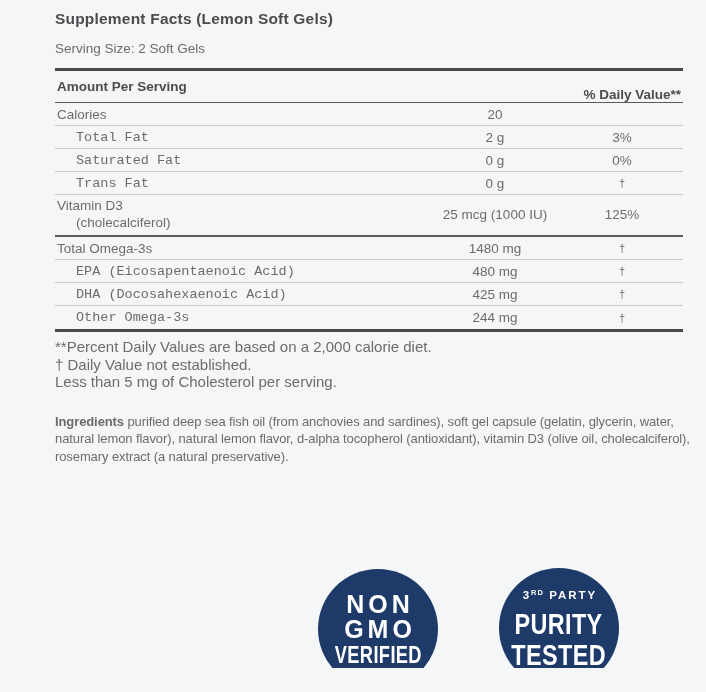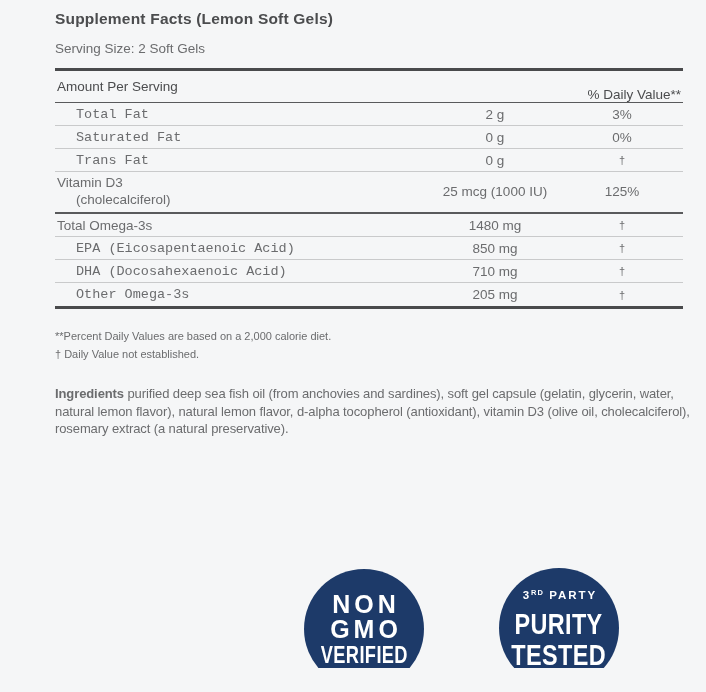--- a/index.html
+++ b/index.html
@@ -39,52 +39,52 @@
   .t-row{
     display:grid;
     grid-template-columns:1fr 132px 122px;
     align-items:center;
     min-height:23px;
     border-bottom:1px solid var(--rule-light);
   }
   .t-row.header{
     min-height:25px;
     border-bottom:1.5px solid var(--rule-mid);
-    color:var(--heading);font-weight:normal;
+    color:var(--heading);font-weight:bold;
   }
   .t-row.section-end{border-bottom:2px solid var(--rule-mid);}
   .t-row.last{border-bottom:none;}
   .t-row .label{padding-left:2px;}
   .t-row.indent .label{padding-left:21px;font-family:Liberation Mono, monospace;}
   .t-row .amount{text-align:center;}
   .t-row .dv{text-align:center;}
   .t-row .dv.dagger{font-size:11px;}
   .t-row.header .dv{text-align:right;padding-right:2px;margin-top:16px;}
   .two-line{padding:3px 0 4px 0;}
   .two-line .label{line-height:16.5px;}
   .two-line .sublabel{display:block;padding-left:19px;}
   .footnotes{
-    margin-top:19px;
-    font-size:11px;color:var(--body);line-height:17.5px;
+    margin-top:6px;
+    font-size:15px;color:var(--body);line-height:17.5px;
     width:640px;
   }
   .ingredients{
     margin-top:22px;
     font-size:13px;color:var(--body);line-height:17.5px;
     width:645px;letter-spacing:-0.1px;
   }
   .ingredients strong{font-weight:bold;}
   .badge{
     position:absolute;
     width:120px;height:120px;border-radius:50%;
     background:var(--navy);
     display:flex;flex-direction:column;align-items:center;justify-content:center;
     color:#fff;text-align:center;
   }
-  .badge-non-gmo{left:304px;top:569px;}
+  .badge-non-gmo{left:318px;top:569px;}
   .badge-purity{left:499px;top:568px;}
   .b-big{
     font-size:25px;font-weight:bold;letter-spacing:4px;
     line-height:25px;text-indent:4px;
   }
   .b-cond{
     display:inline-block;
     font-size:24px;font-weight:bold;
     transform:scaleX(0.76);transform-origin:center;
     line-height:25px;letter-spacing:.5px;
@@ -110,20 +110,25 @@
     <div class="title">Supplement Facts (Lemon Soft Gels)</div>
     <div class="serving">Serving Size: 2 Soft Gels</div>
 
     <div class="facts-table">
       <div class="t-row header">
         <span class="label">Amount Per Serving</span>
         <span class="amount"></span>
         <span class="dv">% Daily Value**</span>
       </div>
 
+      <div class="t-row">
+        <span class="label">Calories</span>
+        <span class="amount">20</span>
+        <span class="dv"></span>
+      </div>
 
       <div class="t-row indent">
         <span class="label">Total Fat</span>
         <span class="amount">2 g</span>
         <span class="dv">3%</span>
       </div>
 
       <div class="t-row indent">
         <span class="label">Saturated Fat</span>
         <span class="amount">0 g</span>
@@ -143,40 +148,41 @@
       </div>
 
       <div class="t-row">
         <span class="label">Total Omega-3s</span>
         <span class="amount">1480 mg</span>
         <span class="dv dagger">†</span>
       </div>
 
       <div class="t-row indent">
         <span class="label">EPA (Eicosapentaenoic Acid)</span>
-        <span class="amount">850 mg</span>
+        <span class="amount">480 mg</span>
         <span class="dv dagger">†</span>
       </div>
 
       <div class="t-row indent">
         <span class="label">DHA (Docosahexaenoic Acid)</span>
-        <span class="amount">710 mg</span>
+        <span class="amount">425 mg</span>
         <span class="dv dagger">†</span>
       </div>
 
       <div class="t-row indent last">
         <span class="label">Other Omega-3s</span>
-        <span class="amount">205 mg</span>
+        <span class="amount">244 mg</span>
         <span class="dv dagger">†</span>
       </div>
     </div>
 
     <div class="footnotes">
       <div>**Percent Daily Values are based on a 2,000 calorie diet.</div>
       <div>† Daily Value not established.</div>
+      <div>Less than 5 mg of Cholesterol per serving.</div>
     </div>
 
     <div class="ingredients">
       <div><strong>Ingredients</strong> <span>purified deep sea fish oil (from anchovies and sardines), soft gel capsule (gelatin, glycerin, water, natural lemon flavor), natural lemon flavor, d-alpha tocopherol (antioxidant), vitamin D3 (olive oil, cholecalciferol), rosemary extract (a natural preservative).</span></div>
     </div>
 
   </div>
 
   <div class="badge badge-non-gmo">
     <div class="b-big">NON</div>

